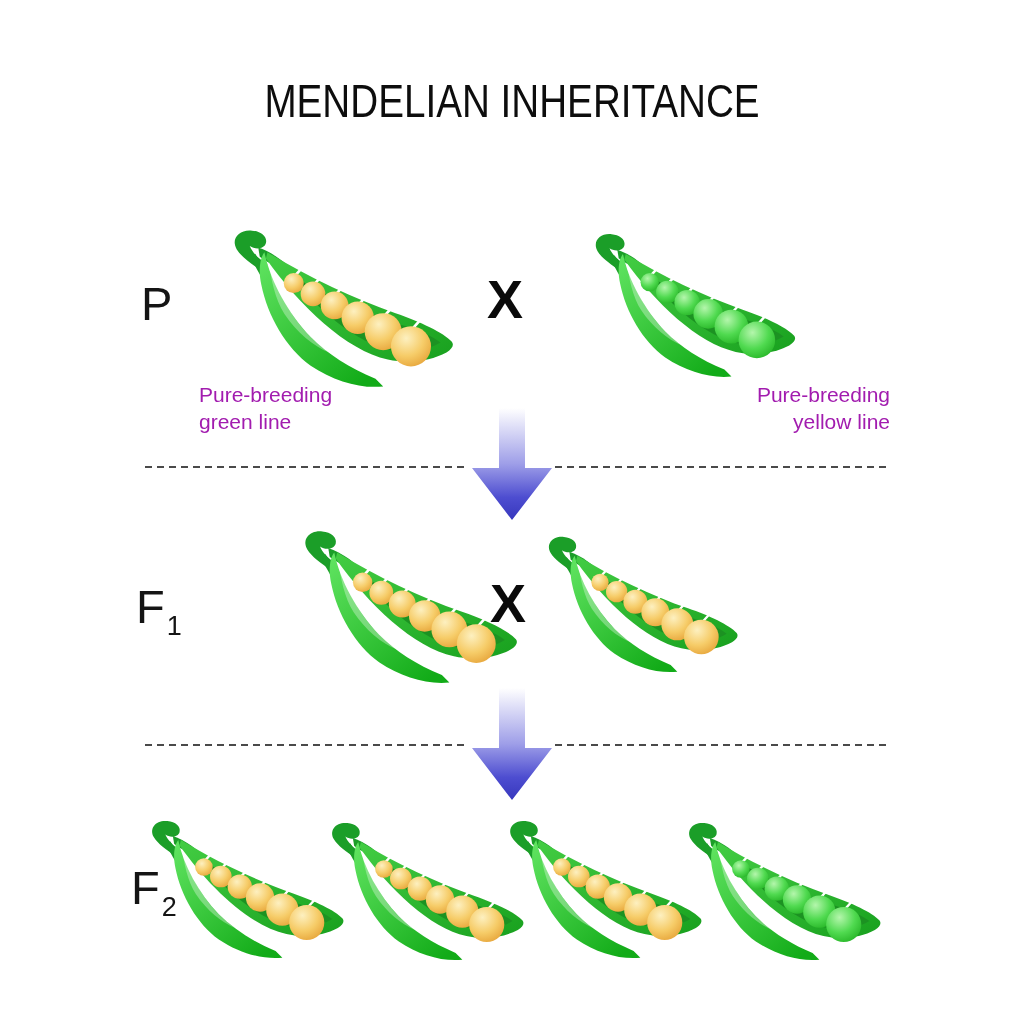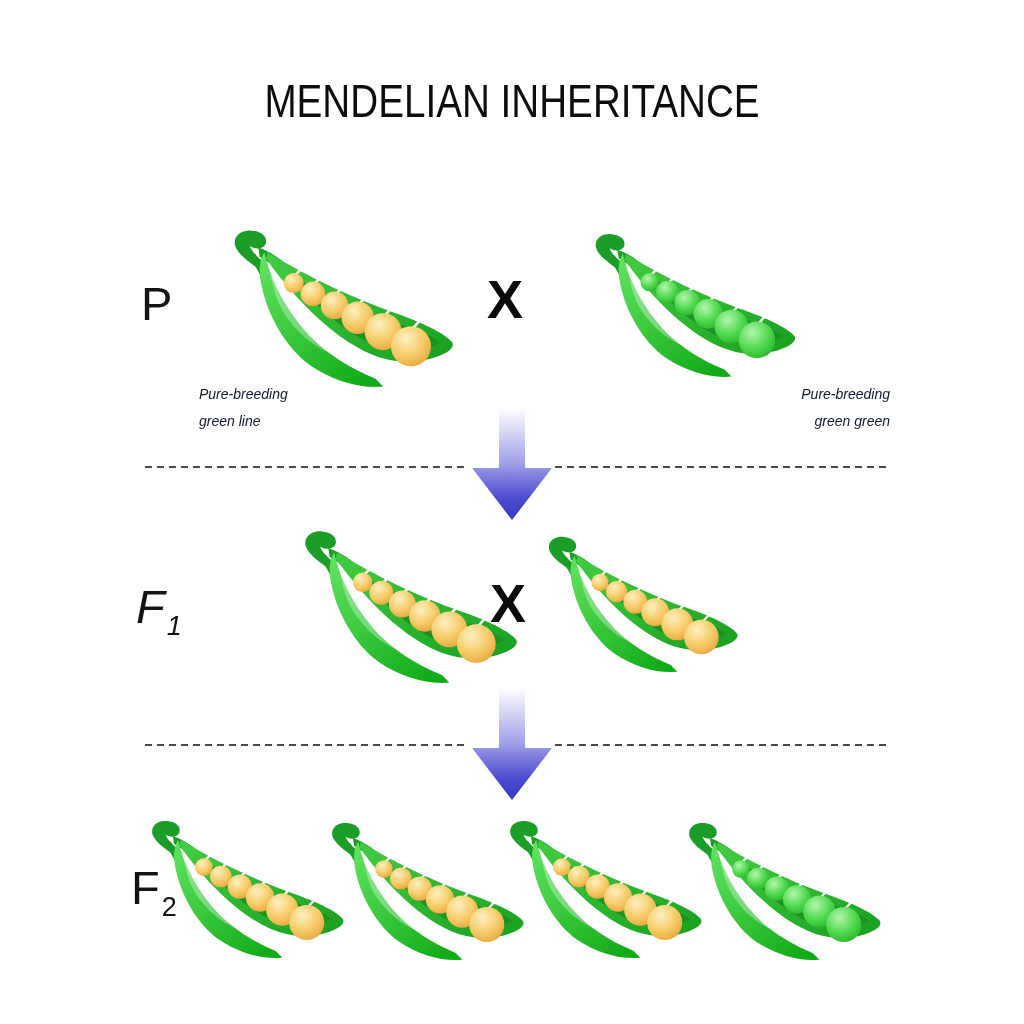--- a/index.html
+++ b/index.html
@@ -15,21 +15,21 @@
   .gen-label{
     position:absolute;font-size:47px;font-weight:400;color:#141414;line-height:1;
   }
   .gen-label .sub{font-size:27px;position:relative;top:12px;left:2px;}
   .cross{
     position:absolute;font-size:54px;font-weight:700;color:#0a0a0a;line-height:1;
   }
   .pod{position:absolute;}
   .pod svg{display:block;width:100%;height:100%;}
   .caption{
-    position:absolute;font-size:14px;line-height:27px;color:#0f172a;font-style:italic;
+    position:absolute;font-size:21px;line-height:27px;color:#a21caf;
   }
   .caption.right{text-align:right;}
   .arrow{position:absolute;width:80px;height:112px;}
   .divider{
     position:absolute;height:2px;
     background:repeating-linear-gradient(90deg,var(--divider,#4a4a4a) 0 7px,transparent 7px 12px);
   }
 </style>
 </head>
 <body>
@@ -118,38 +118,38 @@
   <path d="M58,46 C66,80 84,114 108,140 C116,148 126,157 136,164 C116,156 94,138 78,114 C66,95 60,68 58,46 Z" fill="#ffffff" opacity="0.32"></path>
 </svg>
     </div>
 
   <div class="caption" style="left:199px;top:381px;">
     <div>Pure-breeding</div>
     <div>green line</div>
   </div>
   <div class="caption right" style="left:700px;width:190px;top:381px;">
     <div>Pure-breeding</div>
-    <div>green green</div>
+    <div>yellow line</div>
   </div>
 
   <div class="divider" style="left:145px;top:466px;width:323px;"></div>
   <div class="divider" style="left:555px;top:466px;width:334px;"></div>
   <div class="arrow" style="left:472px;top:408px;"><svg viewBox="0 0 80 112" xmlns="http://www.w3.org/2000/svg" width="100%" height="100%">
   <defs>
           <linearGradient id="arr1" x1="0" y1="0" x2="0" y2="1">
     <stop offset="0" stop-color="#ffffff"></stop>
             <stop offset="0.5" stop-color="#9e9ee8"></stop>
     <stop offset="0.8" stop-color="#4d4dd0"></stop>
             <stop offset="1" stop-color="#3737bd"></stop>
   </linearGradient>
         </defs>
   <polygon points="27,0 53,0 53,60 80,60 40,112 0,60 27,60" fill="url(#arr1)"></polygon>
 </svg></div>
 
-  <div class="gen-label" style="left:136px;top:583px;font-style:italic;">
+  <div class="gen-label" style="left:136px;top:583px;">
     <span>F</span><span class="sub">1</span>
   </div>
   <div class="pod" style="left:295px;top:527px;width:225px;height:157px;">
       <svg viewBox="0 0 300 210" xmlns="http://www.w3.org/2000/svg">
   <defs>
     <linearGradient id="back2" x1="0" y1="0" x2="1" y2="1">
       <stop offset="0" stop-color="#43cd43"></stop>
             <stop offset="1" stop-color="#18a01e"></stop>
     </linearGradient>
     <linearGradient id="front2" x1="0" y1="0" x2="0.8" y2="1">

